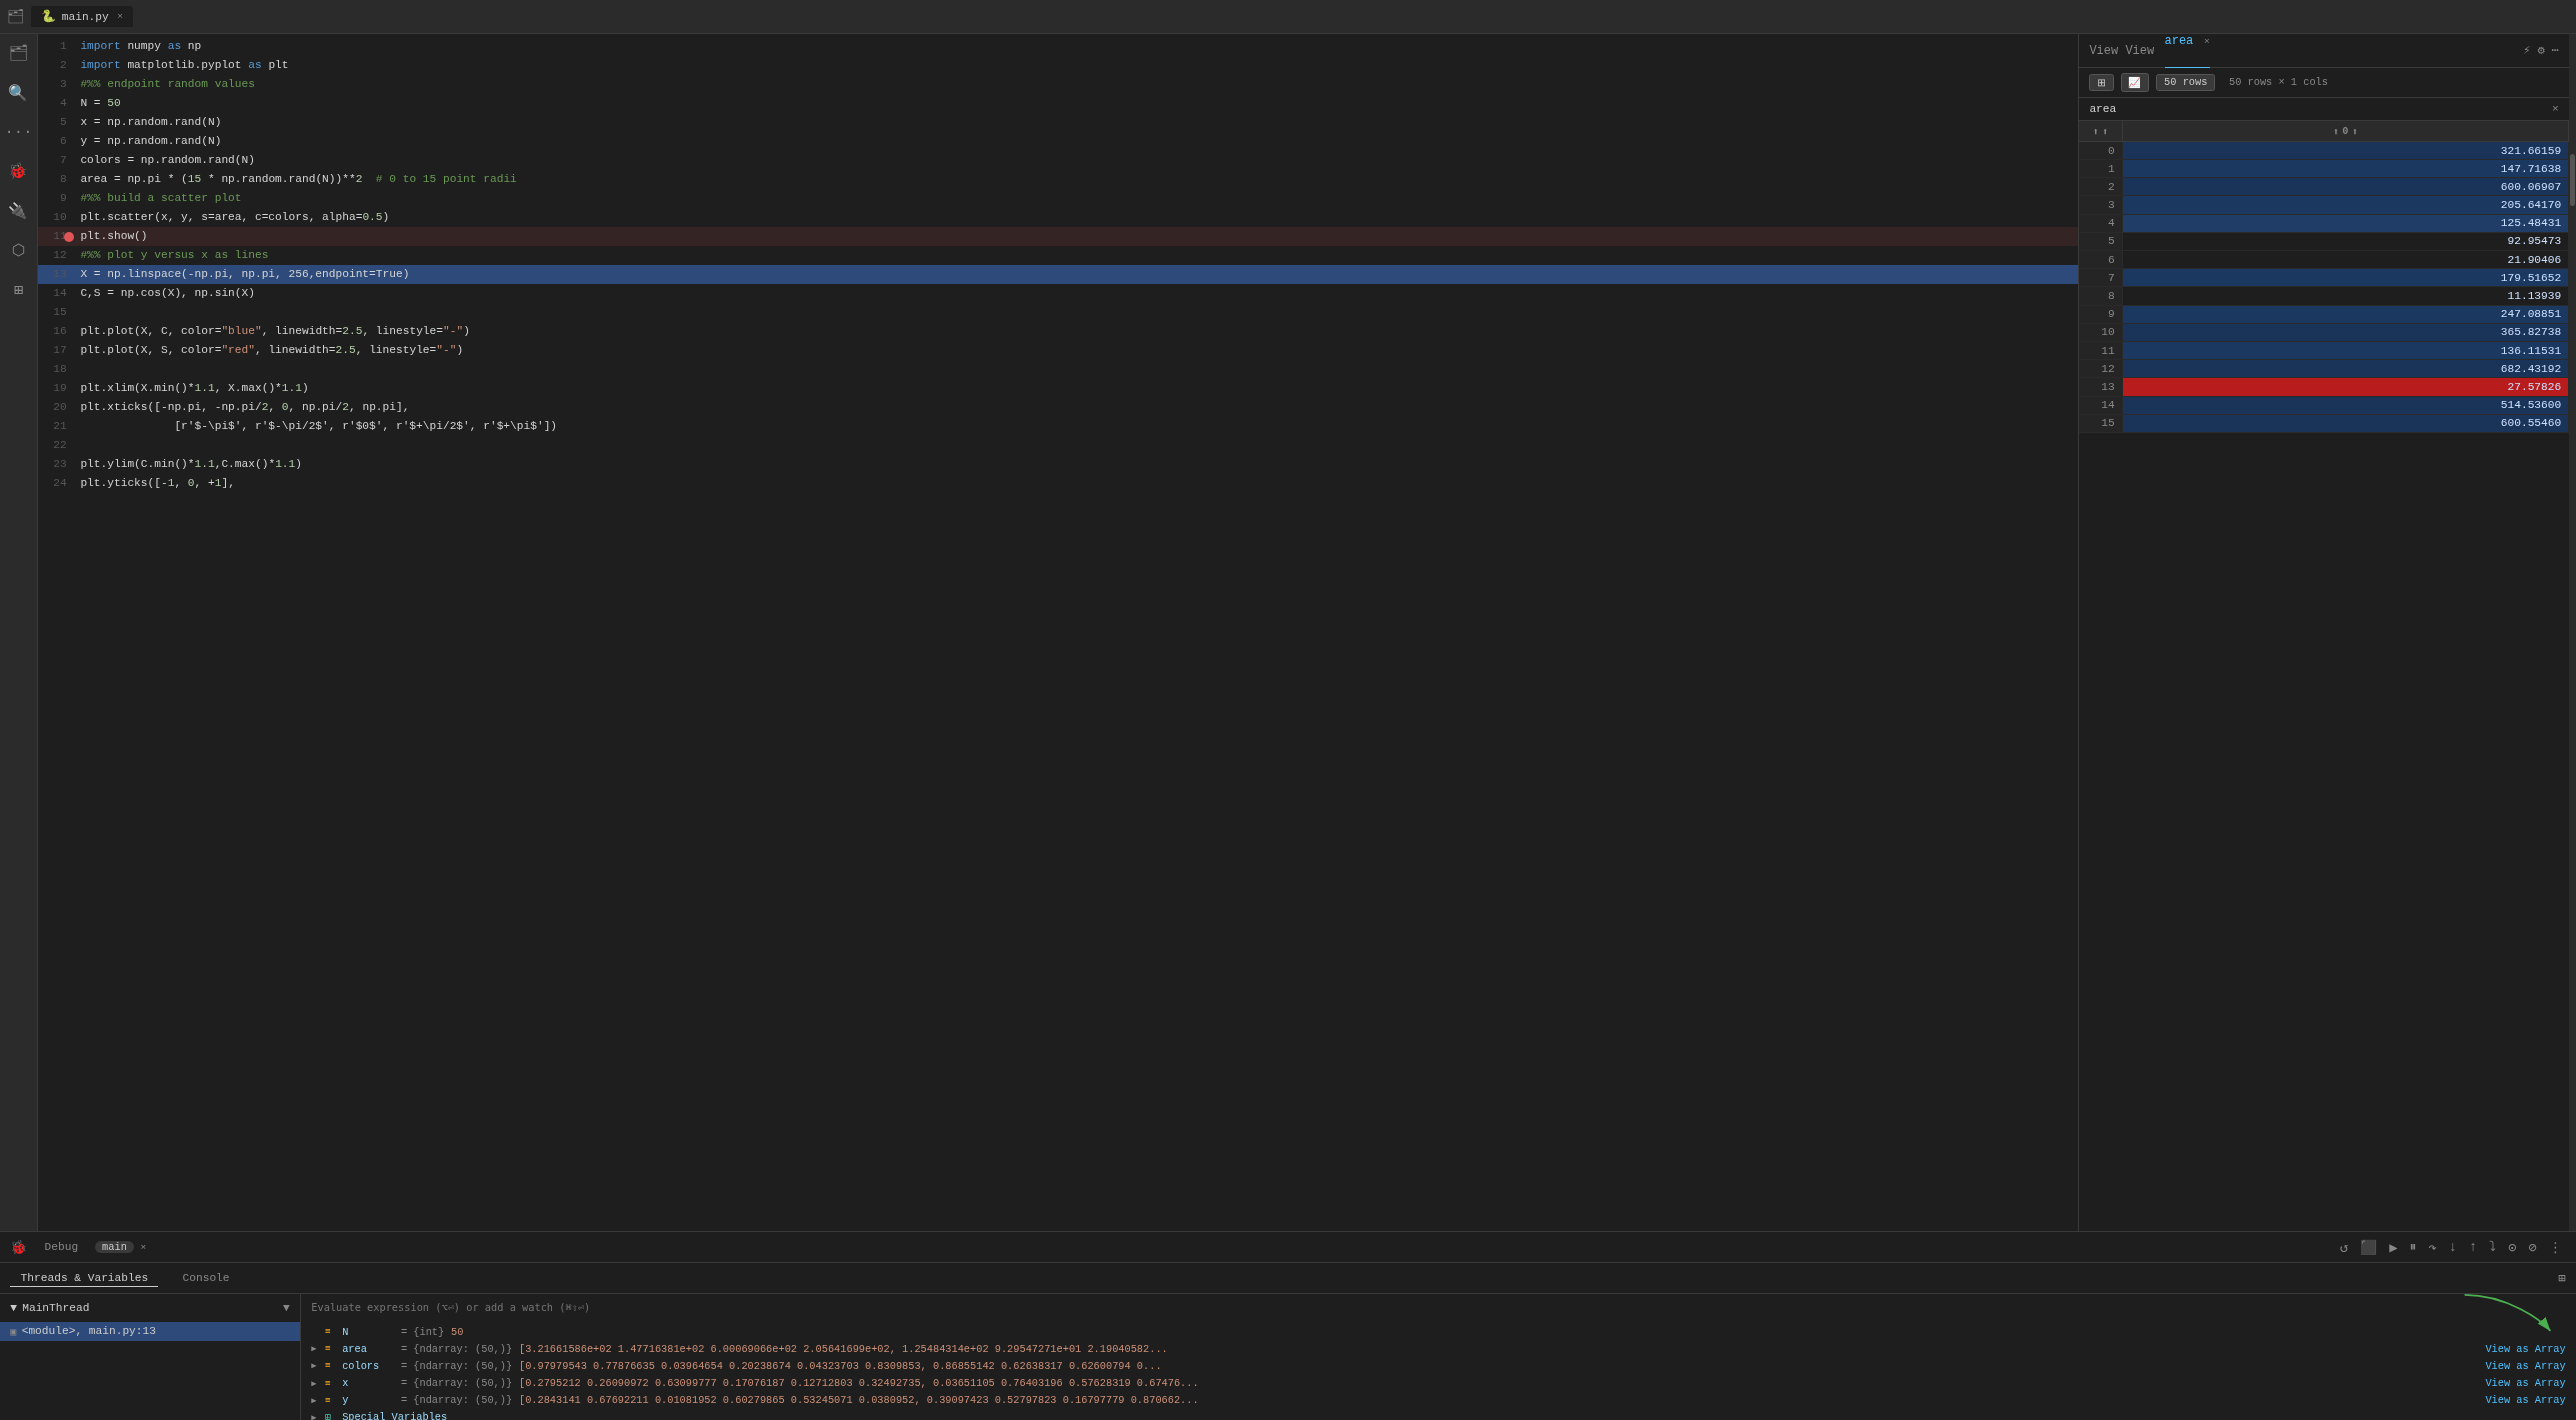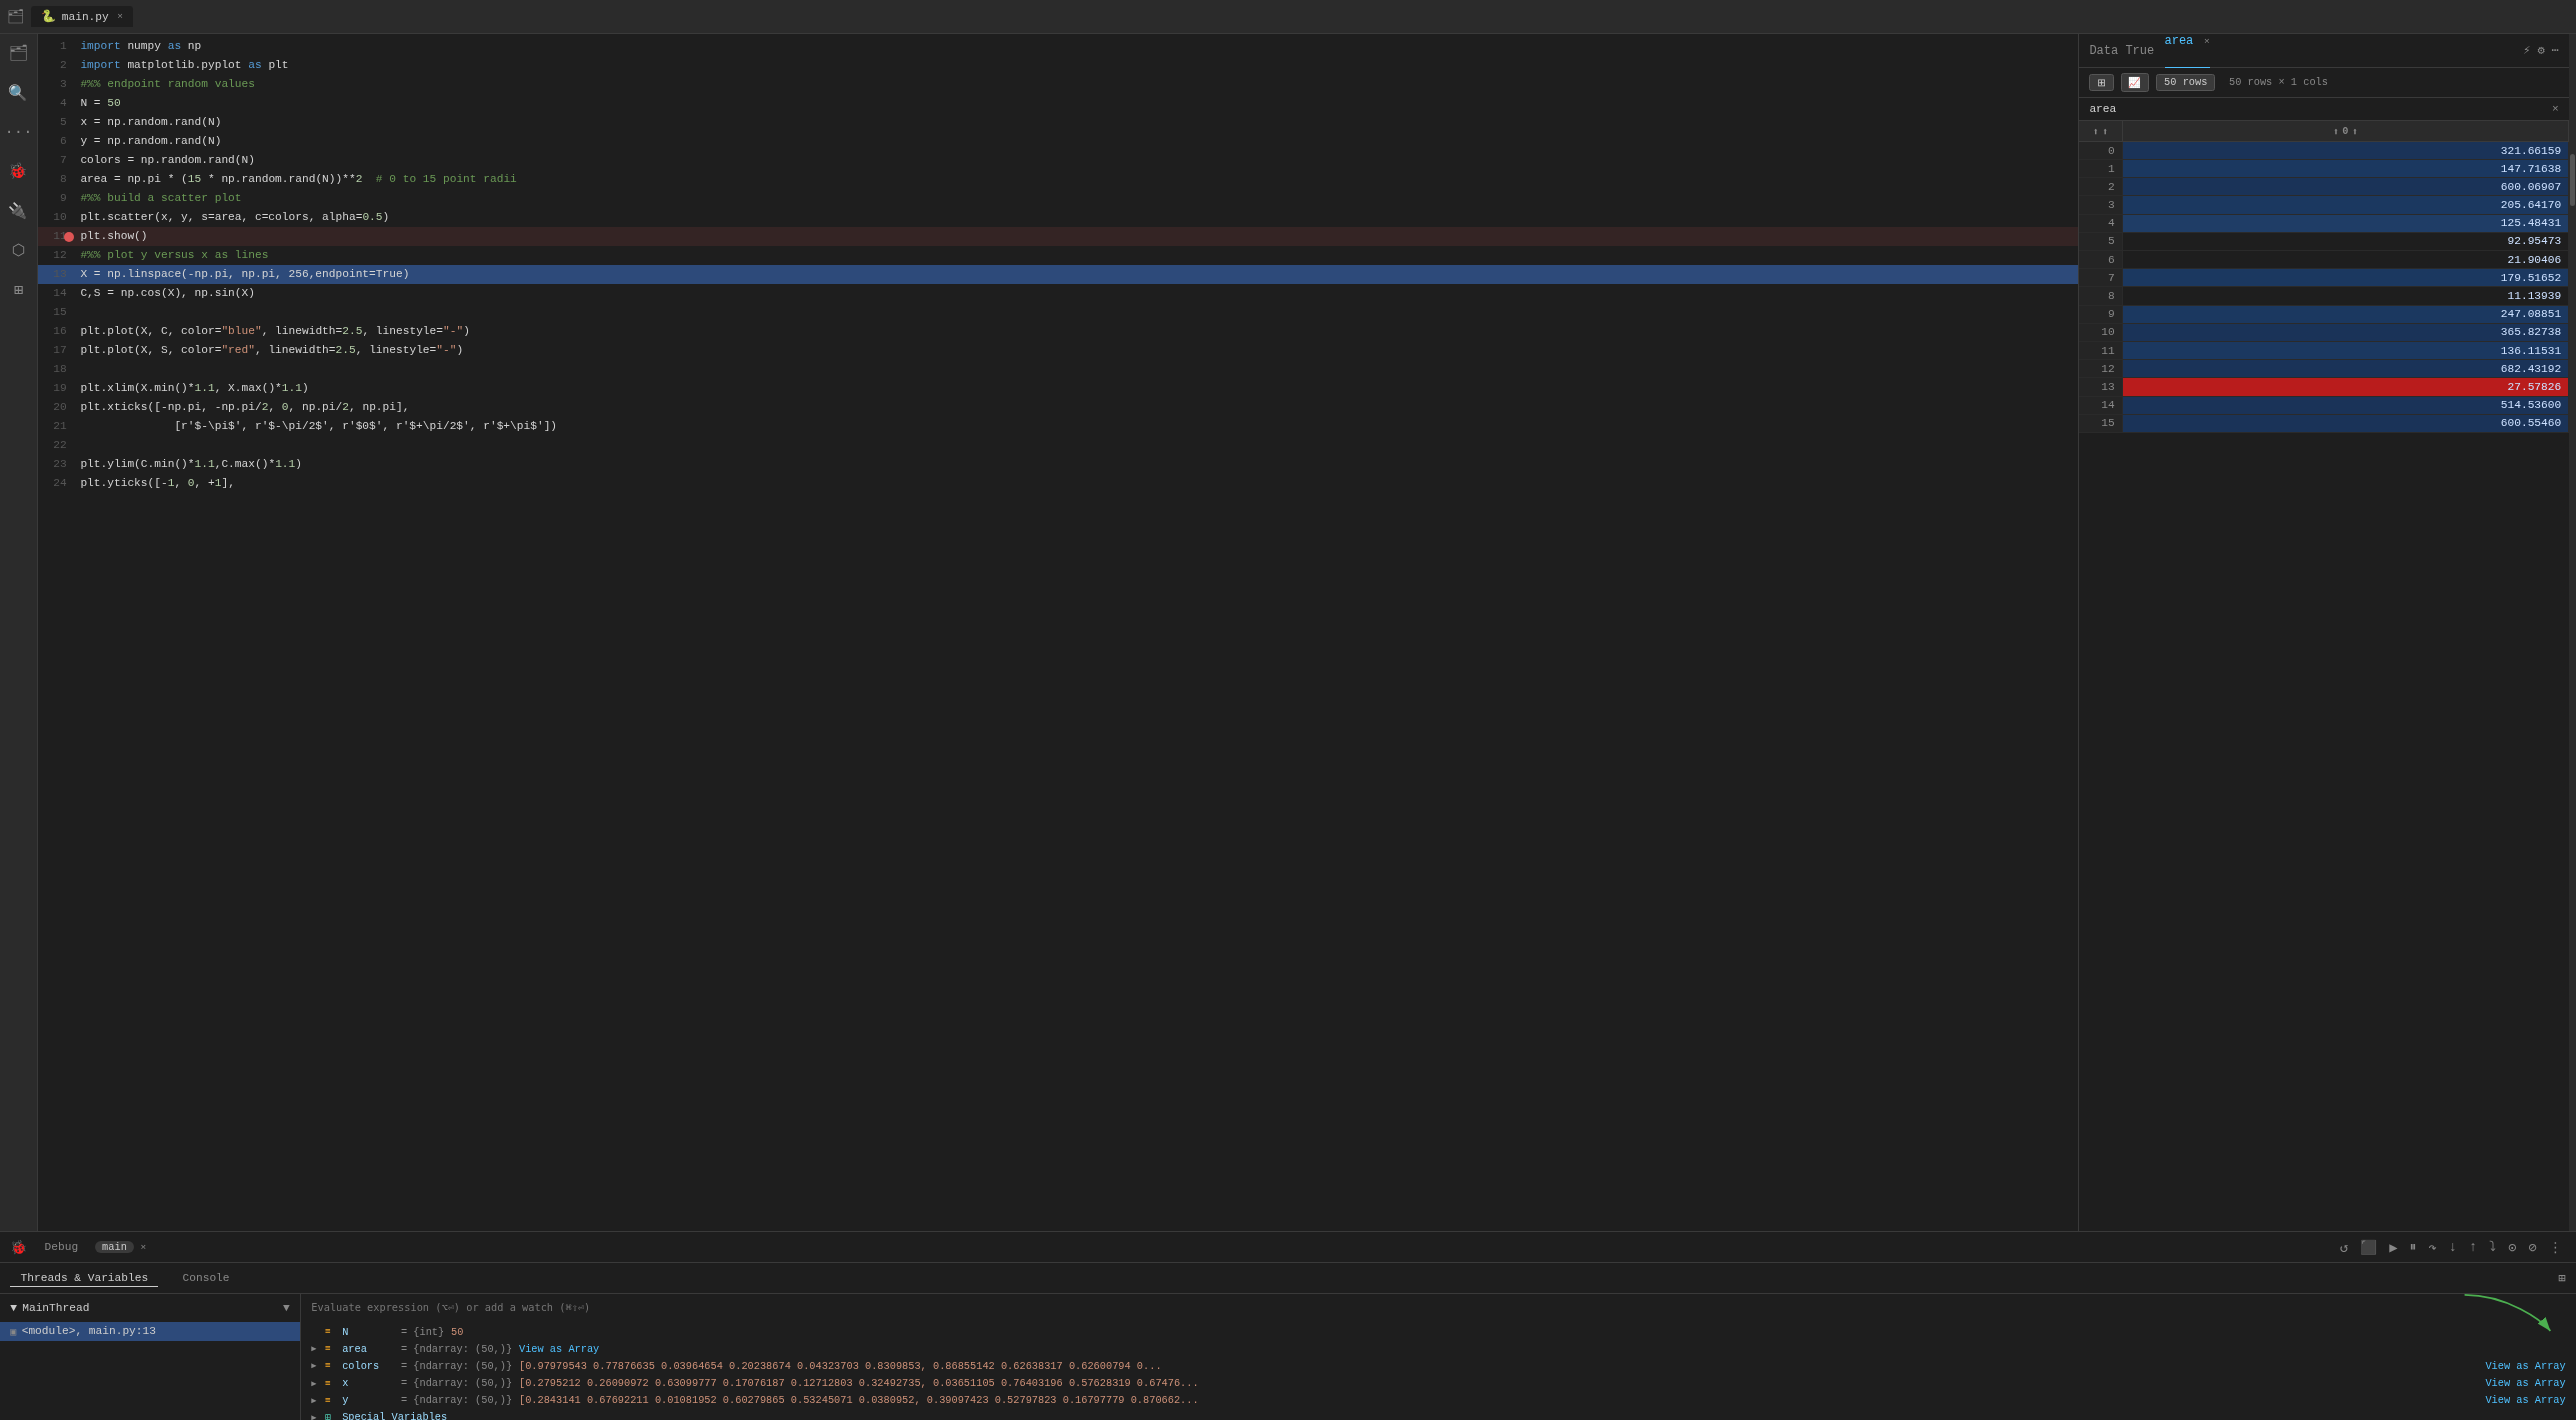--- a/index.html
+++ b/index.html
@@ -243,21 +243,21 @@
         <div class="code-line">
           <span class="line-num">24</span>
           <span class="line-content">plt.yticks([-<span class="num">1</span>, <span class="num">0</span>, +<span class="num">1</span>],</span>
         </div>
       </div>
     </div>
   </div>
 
   <div class="data-view-panel">
     <div class="data-view-header">
-      <span class="data-view-title">Data True</span>
+      <span class="data-view-title">View View</span>
       <span class="data-view-tab">
         <span>area</span>
         <span class="data-view-tab-close">×</span>
       </span>
       <div class="header-spacer"></div>
       <div class="header-icons">
         <span>⚡</span>
         <span>⚙</span>
         <span>⋯</span>
       </div>
@@ -442,20 +442,21 @@
           <span class="var-name">N</span>
           <span class="var-eq"> = {int} </span>
           <span class="var-val">50</span>
         </div>
 
         <div class="var-row">
           <span class="var-expand">▶</span>
           <span class="var-icon" style="color:#f5a623;">≡</span>
           <span class="var-name">area</span>
           <span class="var-eq"> = {ndarray: (50,)} </span>
+          <span class="var-val">[3.21661586e+02 1.47716381e+02 6.00069066e+02 2.05641699e+02, 1.25484314e+02 9.29547271e+01 2.19040582...</span>
           <span class="var-link">View as Array</span>
         </div>
 
         <div class="var-row">
           <span class="var-expand">▶</span>
           <span class="var-icon" style="color:#f5a623;">≡</span>
           <span class="var-name">colors</span>
           <span class="var-eq"> = {ndarray: (50,)} </span>
           <span class="var-val">[0.97979543 0.77876635 0.03964654 0.20238674 0.04323703 0.8309853, 0.86855142 0.62638317 0.62600794 0...</span>
           <span class="var-link">View as Array</span>

